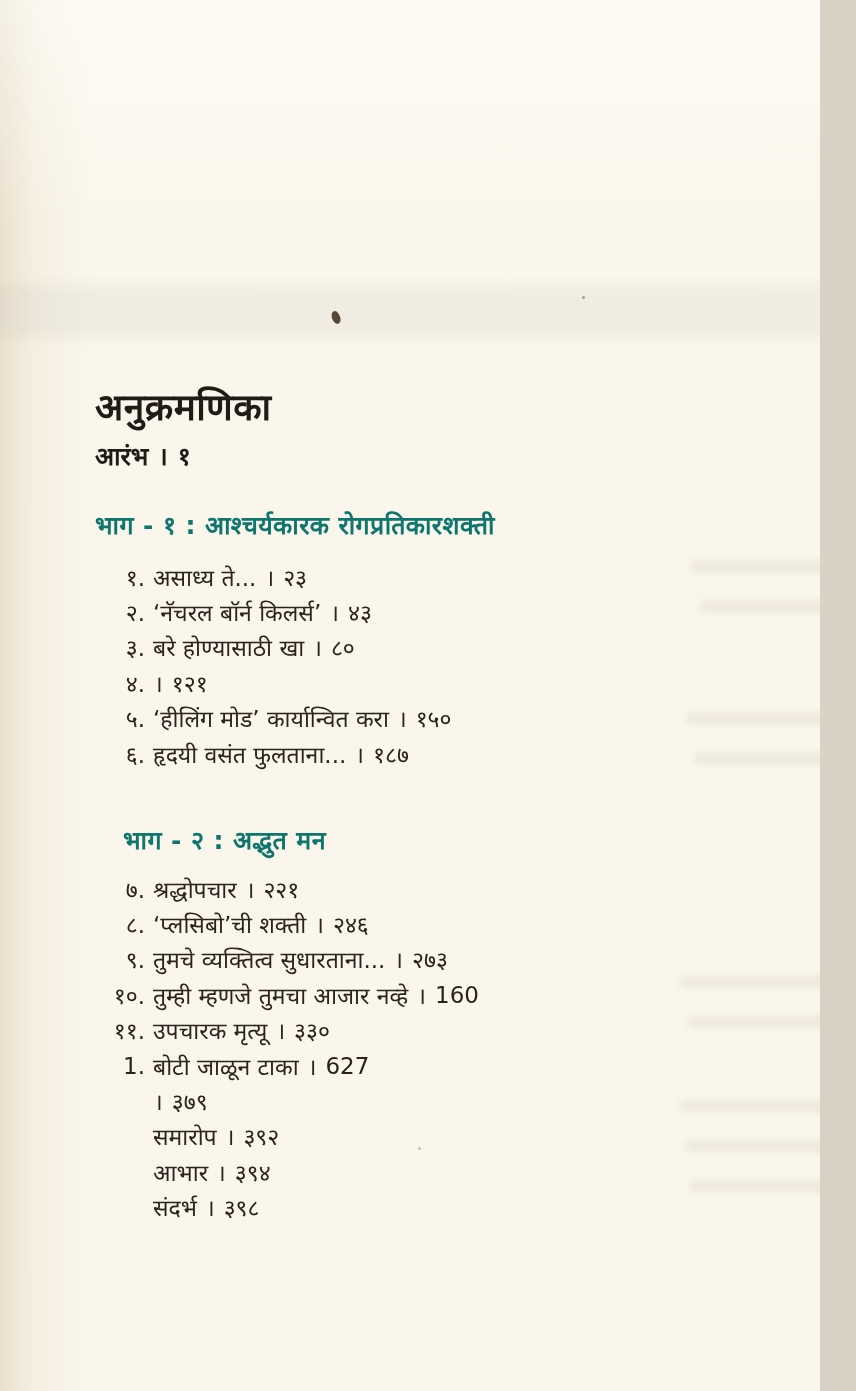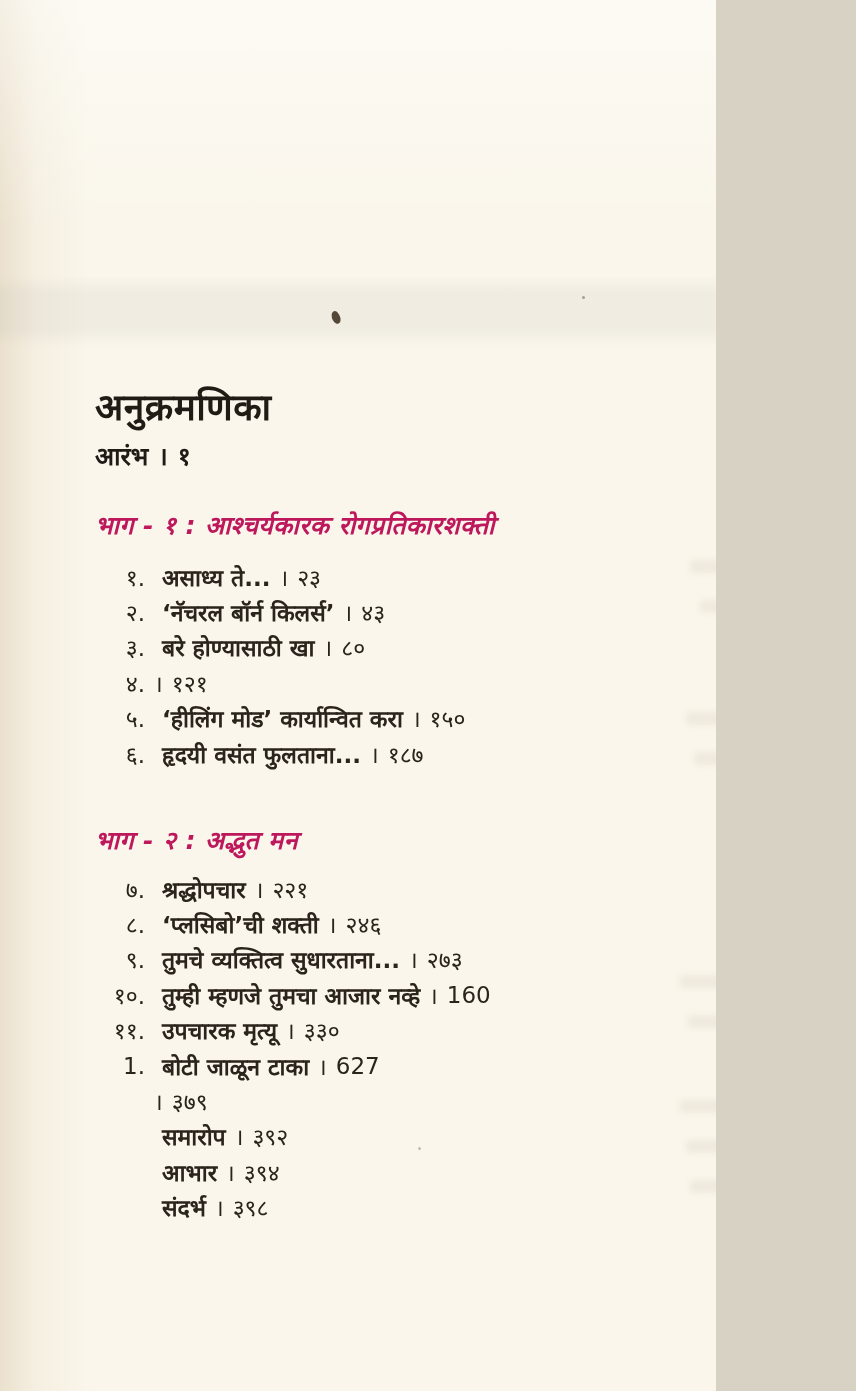--- a/index.html
+++ b/index.html
@@ -2,21 +2,21 @@
 <html><head>
 <meta charset="utf-8">
 <style>
   html, body {
     margin: 0;
     padding: 0;
     background: #d8d2c4;
   }
   .page {
     position: relative;
-    width: 716px;
+    width: 820px;
     height: 1391px;
     background: #faf6eb;
     overflow: hidden;
     font-family: "DejaVu Sans", sans-serif;
     color: #26201a;
   }
   
   .edge-shade-left {
     position: absolute;
     left: 0; top: 0;
@@ -100,26 +100,25 @@
     gap: 10px;
     color: #211b15;
   }
   .part-heading {
     position: absolute;
     left: 95px;
     font-size: 25px;
     font-weight: 700;
     line-height: 32px;
     letter-spacing: 0.4px;
-    color: #be185d;
+    color: #0f766e;
     white-space: nowrap;
-    font-style: italic;
   }
   .heading-1 { top: 489px; }
-  .heading-2 { top: 804px; }
+  .heading-2 { top: 804px; margin-left: 28px; }
 
   .toc-list {
     position: absolute;
     left: 95px;
   }
   .list-1 { top: 559px; }
   .list-2 { top: 871px; }
 
   .row {
     display: flex;
@@ -128,22 +127,21 @@
     font-size: 23px;
     white-space: nowrap;
     color: #2b241d;
   }
   .num {
     width: 50px;
     text-align: right;
     flex: 0 0 50px;
   }
   .entry-text {
-    margin-left: 17px;
-    font-weight: bold;
+    margin-left: 8px;
   }
   .sep {
     margin: 0 9px;
   }
 </style>
 </head>
 <body>
 
 <div class="page">
 

